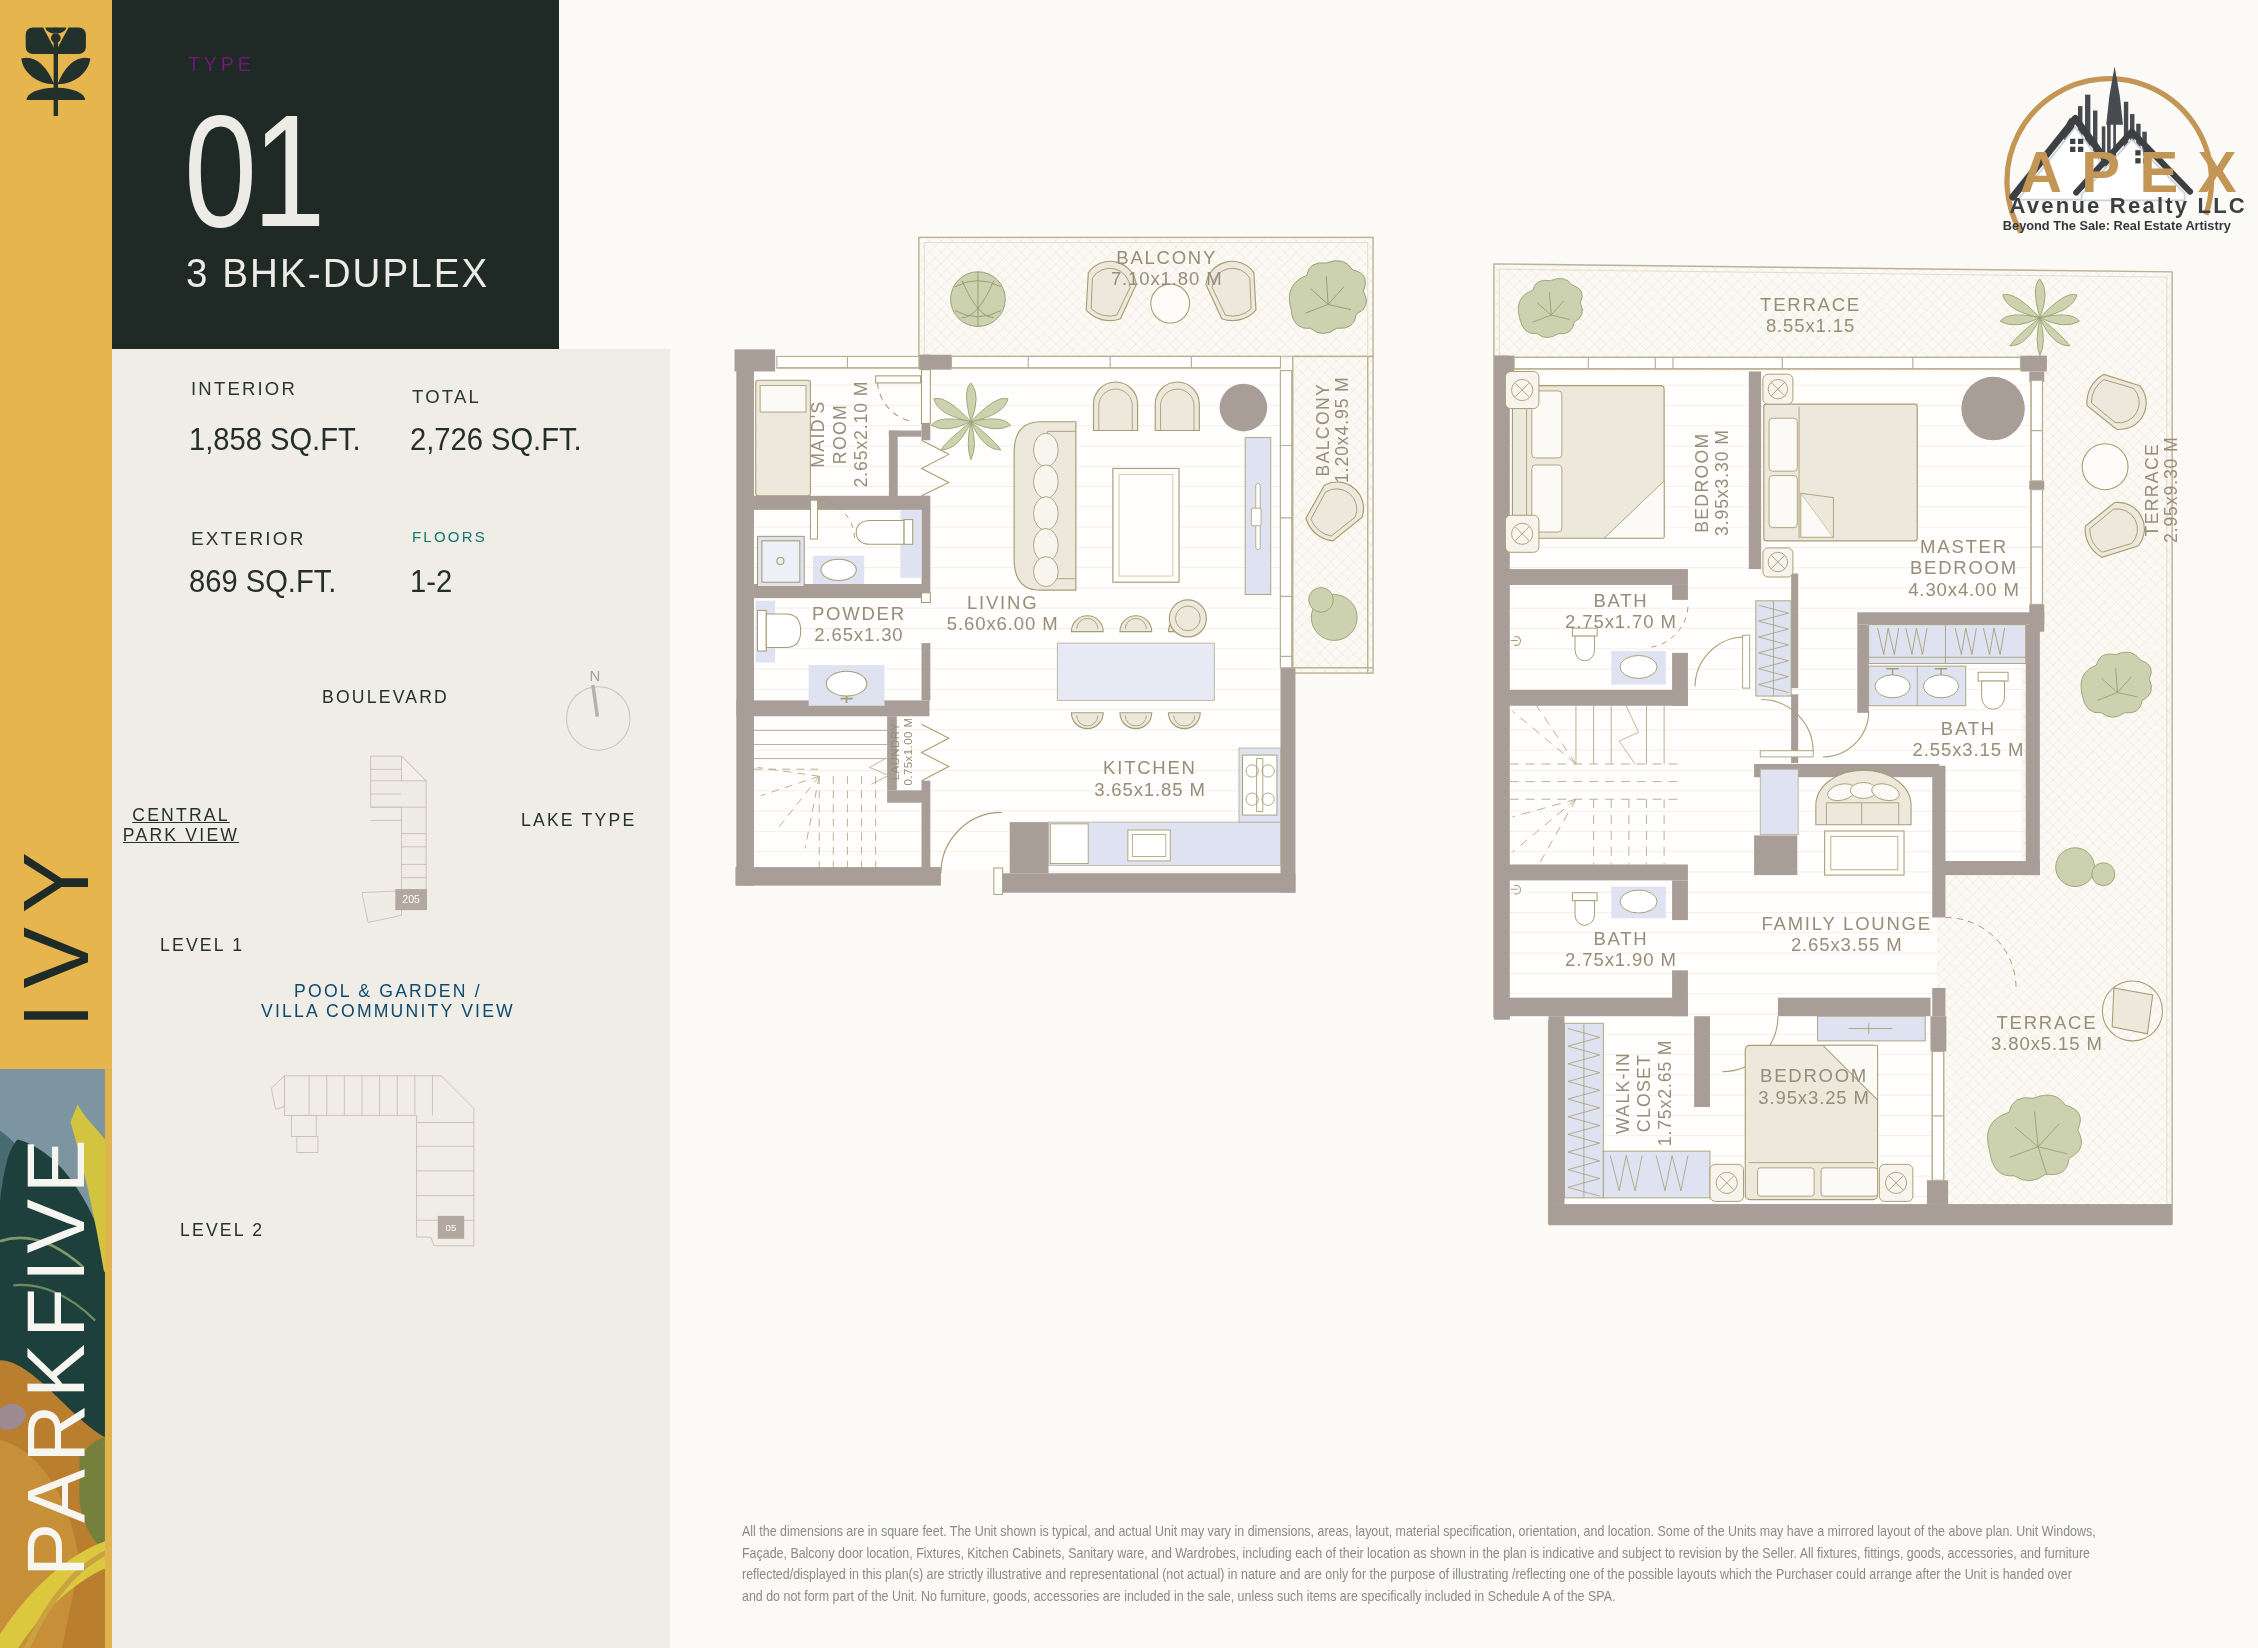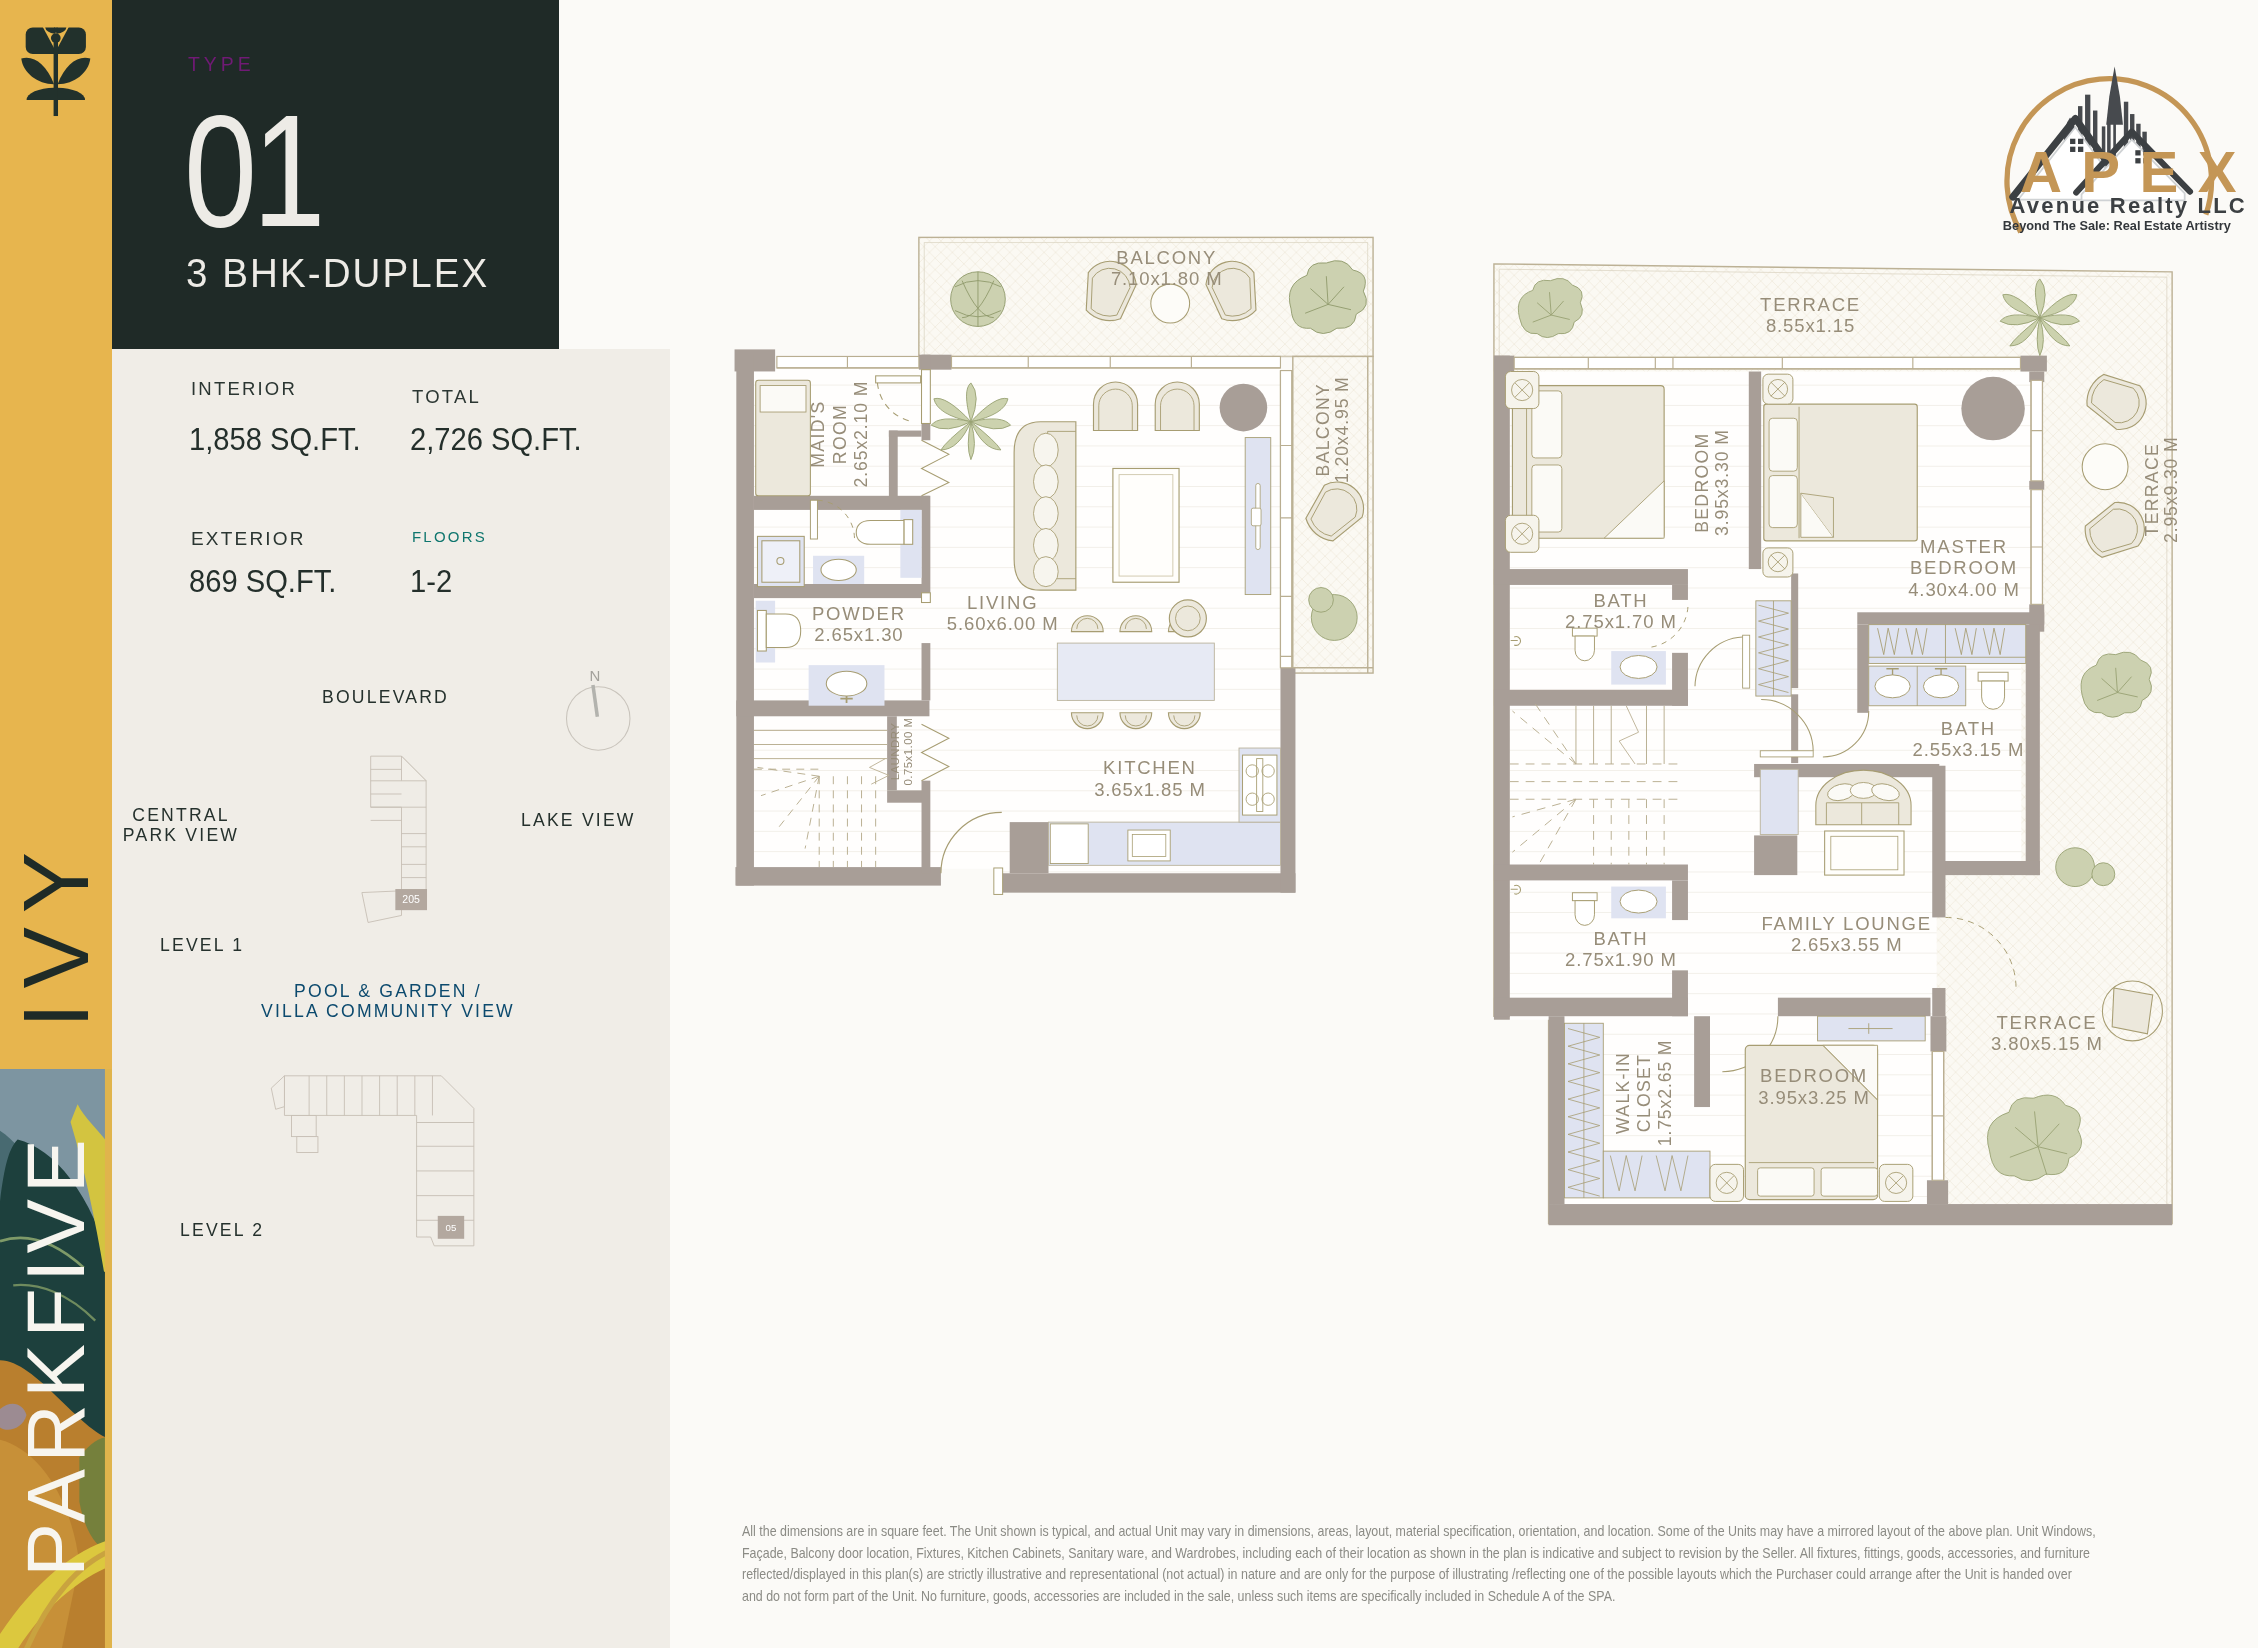--- a/index.html
+++ b/index.html
@@ -58,22 +58,22 @@
 <div class="abs" style="left:191px;top:378px;font-size:18.5px;letter-spacing:2.2px;color:#2b3632;">INTERIOR</div>
 <div class="abs" style="left:189px;top:422px;font-size:31px;letter-spacing:0px;color:#242f2b;transform:scaleX(0.94);transform-origin:left top;">1,858 SQ.FT.</div>
 <div class="abs" style="left:412px;top:386px;font-size:18.5px;letter-spacing:2.2px;color:#2b3632;">TOTAL</div>
 <div class="abs" style="left:410px;top:422px;font-size:31px;letter-spacing:0px;color:#242f2b;transform:scaleX(0.94);transform-origin:left top;">2,726 SQ.FT.</div>
 <div class="abs" style="left:191px;top:528px;font-size:19px;letter-spacing:2.2px;color:#2b3632;">EXTERIOR</div>
 <div class="abs" style="left:189px;top:564px;font-size:31px;letter-spacing:0px;color:#242f2b;transform:scaleX(0.94);transform-origin:left top;">869 SQ.FT.</div>
 <div class="abs" style="left:412px;top:528px;font-size:15px;letter-spacing:2.2px;color:#0f766e;">FLOORS</div>
 <div class="abs" style="left:410px;top:564px;font-size:31px;letter-spacing:0px;color:#242f2b;transform:scaleX(0.94);transform-origin:left top;">1-2</div>
 
 <div class="abs" style="left:322px;top:687px;font-size:17.6px;letter-spacing:2.2px;color:#25312d;">BOULEVARD</div>
-<div class="abs" style="left:181px;top:805px;transform:translateX(-50%);font-size:17.6px;letter-spacing:2.2px;color:#25312d;text-align:center;line-height:1.15;">CENTRAL<br>PARK VIEW</div>
-<div class="abs" style="left:521px;top:810px;font-size:17.6px;letter-spacing:2.2px;color:#25312d;">LAKE VIEW</div>
+<div class="abs" style="left:181px;top:805px;transform:translateX(-50%);font-size:17.6px;letter-spacing:2.2px;color:#25312d;text-align:center;line-height:1.15;text-decoration:underline;">CENTRAL<br>PARK VIEW</div>
+<div class="abs" style="left:521px;top:810px;font-size:17.6px;letter-spacing:2.2px;color:#25312d;">LAKE TYPE</div>
 <div class="abs" style="left:160px;top:907px;font-size:17.6px;letter-spacing:2.2px;color:#25312d;margin-top:28px;">LEVEL 1</div>
 <div class="abs" style="left:388px;top:981px;transform:translateX(-50%);font-size:17.6px;letter-spacing:2.2px;color:#0c4a6e;text-align:center;line-height:1.15;">POOL &amp; GARDEN /<br>VILLA COMMUNITY VIEW</div>
 <div class="abs" style="left:160px;top:1220px;font-size:17.6px;letter-spacing:2.2px;color:#25312d;margin-left:20px;">LEVEL 2</div>
 
 <svg class="abs" style="left:547px;top:662px;" width="106" height="97" viewBox="0 0 120 110">
   <text x="48" y="22" font-size="17" fill="#a3a19b" font-family="Liberation Sans">N</text>
   <circle cx="58" cy="64" r="36" fill="none" stroke="#c9c4bc" stroke-width="1.2"></circle>
   <line x1="52" y1="26" x2="57" y2="62" stroke="#b3b3ae" stroke-width="4"></line>
 </svg>
 

